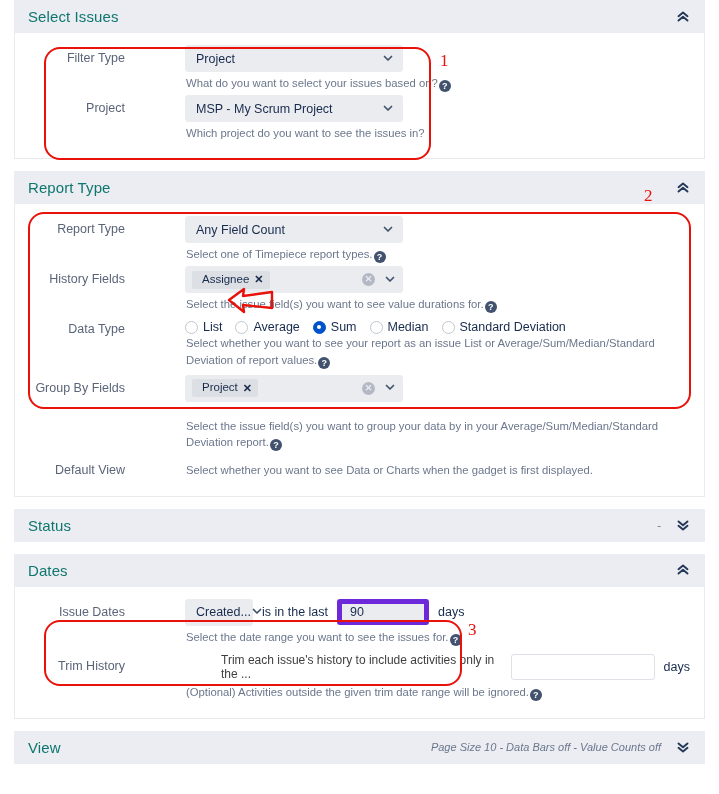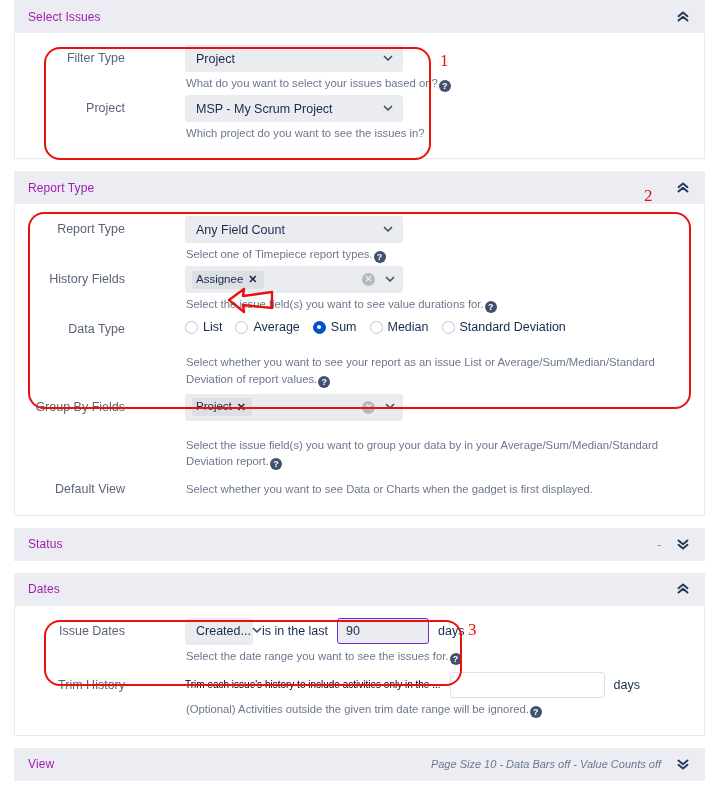--- a/index.html
+++ b/index.html
@@ -21,22 +21,22 @@
   }
   .panel-header {
     background: #ebedf2;
     height: 33px;
     display: flex;
     align-items: center;
     padding: 0 14px 0 14px;
     position: relative;
   }
   .panel-title {
-    font-size: 12px;
-    color: #a21caf;
+    font-size: 15px;
+    color: #0f766e;
     font-weight: 400;
     letter-spacing: .1px;
   }
   .header-right {
     margin-left: auto;
     display: flex;
     align-items: center;
     gap: 14px;
   }
   .header-summary {
@@ -108,21 +108,21 @@
     display: flex;
     align-items: center;
     padding: 0 6px 0 6px;
     gap: 6px;
   }
   .chip {
     background: #dcdfe4;
     border-radius: 2px;
     font-size: 11.5px;
     color: #172b4d;
-    padding: 2px 6px 3px 4px;
+    padding: 2px 6px 3px 10px;
     display: inline-flex;
     align-items: center;
     gap: 5px;
     line-height: 1.1;
   }
   .chip-x { font-size: 11px; font-weight: bold; color: #172b4d; }
   .ms-right {
     margin-left: auto;
     display: flex;
     align-items: center;
@@ -200,35 +200,35 @@
   .inline-row {
     display: flex;
     align-items: center;
     gap: 9px;
     font-size: 12.5px;
     color: #172b4d;
   }
   .textinput {
     height: 26px;
     background: #ebecf0;
-    border: 1px solid #6d28d9;
+    border: 5px solid #6d28d9;
     border-radius: 3px;
     font-size: 12.5px;
     color: #172b4d;
     padding: 0 8px;
     display: flex;
     align-items: center;
     width: 92px;
   }
   .textinput.white {
     background: #ffffff;
     border: 1px solid #dfe1e6;
     width: 155px;
   }
-  .trim-text { font-size: 10px; color: #000000; }
+  .trim-text { font-size: 12px; color: #404040; margin-left: 36px; }
 
   
   .anno {
     position: absolute;
     border: 2.5px solid #e8120b;
     border-radius: 16px;
     pointer-events: none;
   }
   .anno-num {
     position: absolute;
@@ -360,21 +360,21 @@
             </span>
           <span class="radio-item">
               <span class="radio-dot"></span>
               <span>Median</span>
             </span>
           <span class="radio-item">
               <span class="radio-dot"></span>
               <span>Standard Deviation</span>
             </span>
         </div>
-        <div class="hint" style="margin-top:20px;"><span>Select whether you want to see your report as an issue List or Average/Sum/Median/Standard Deviation of report values.</span><span class="help">?</span></div>
+        <div class="hint" style="margin-top:1px;"><span>Select whether you want to see your report as an issue List or Average/Sum/Median/Standard Deviation of report values.</span><span class="help">?</span></div>
       </div>
     </div>
 
     <div class="row" style="margin-top:6px;">
       <div class="row-label">Group By Fields</div>
       <div class="row-field">
         <div class="multiselect">
           <span class="chip">
             <span>Project</span>
             <span class="chip-x">✕</span>

